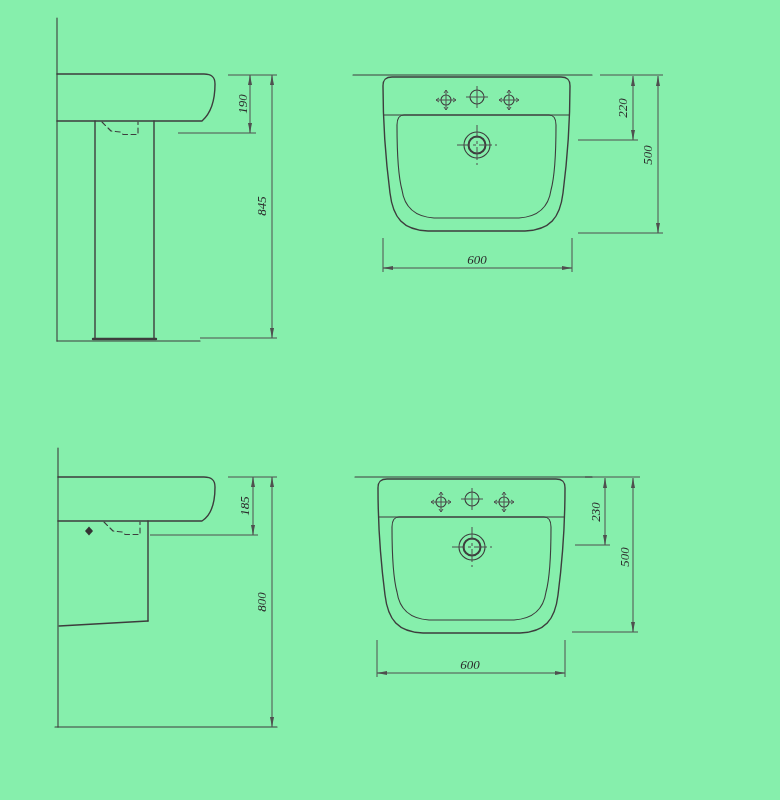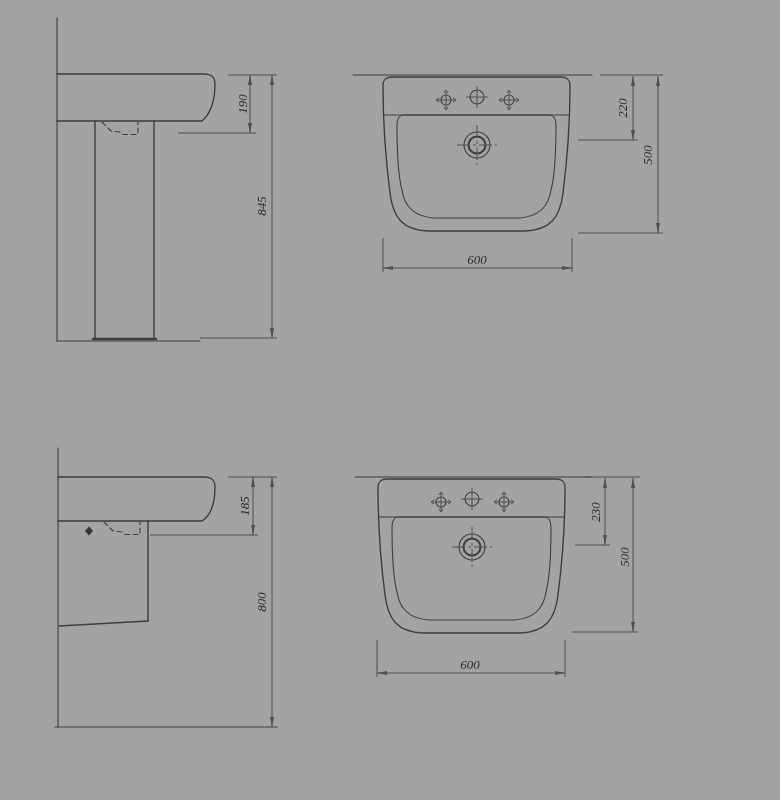--- a/index.html
+++ b/index.html
@@ -1,16 +1,16 @@
 <!DOCTYPE html>
 <html><head>
 <meta charset="utf-8">
 <style>
   html,body{margin:0;padding:0;background:#ffffff;}
-  .sheet{position:relative;width:780px;height:800px;background:#a3a3a3;overflow:hidden;
+  .sheet{position:relative;width:780px;height:800px;background:#86efac;overflow:hidden;
          font-family:"Liberation Serif", serif;}
   svg{display:block;}
   .outline{stroke:#3d3d3d;stroke-width:1.4;fill:none;stroke-linecap:round;stroke-linejoin:round;}
   .thin{stroke-width:1.1;}
   .thick{stroke-width:2.4;}
   .dim{stroke:#4f4f4f;stroke-width:1;fill:none;}
   .dash{stroke-dasharray:5 3.5;}
   .cline{stroke-dasharray:13 3 3 3;}
   .dim-label{font-family:"Liberation Serif", serif;font-style:italic;font-size:13px;
              fill:#2b2b2b;text-anchor:middle;}

